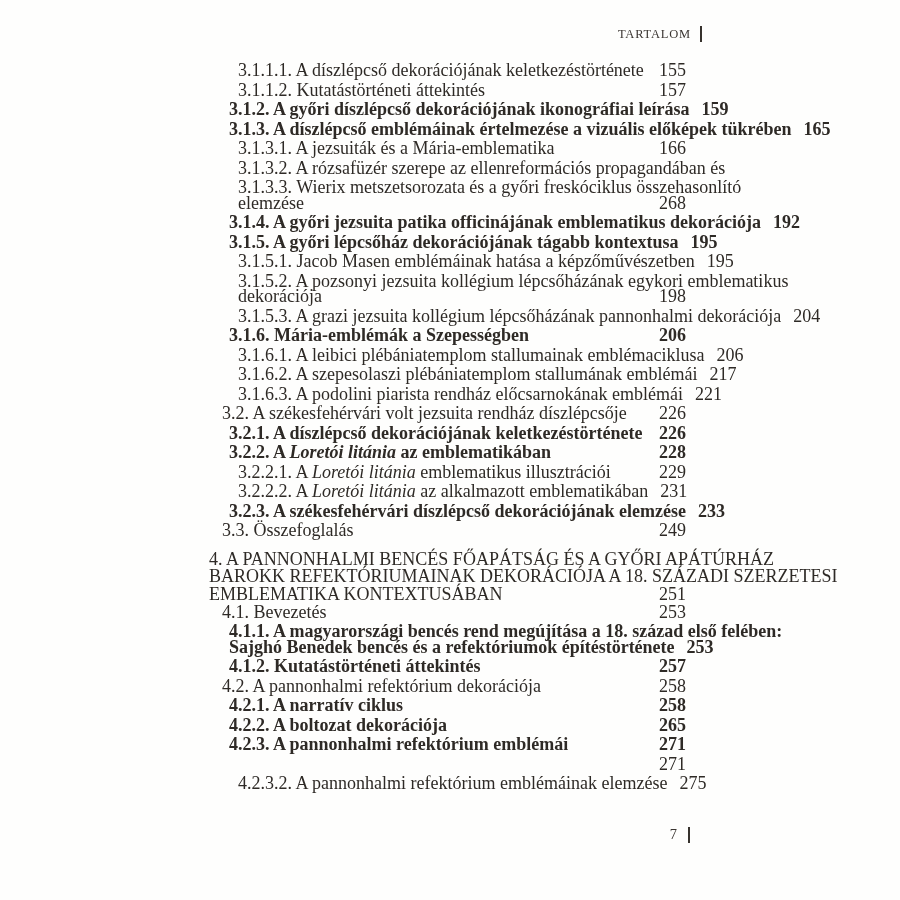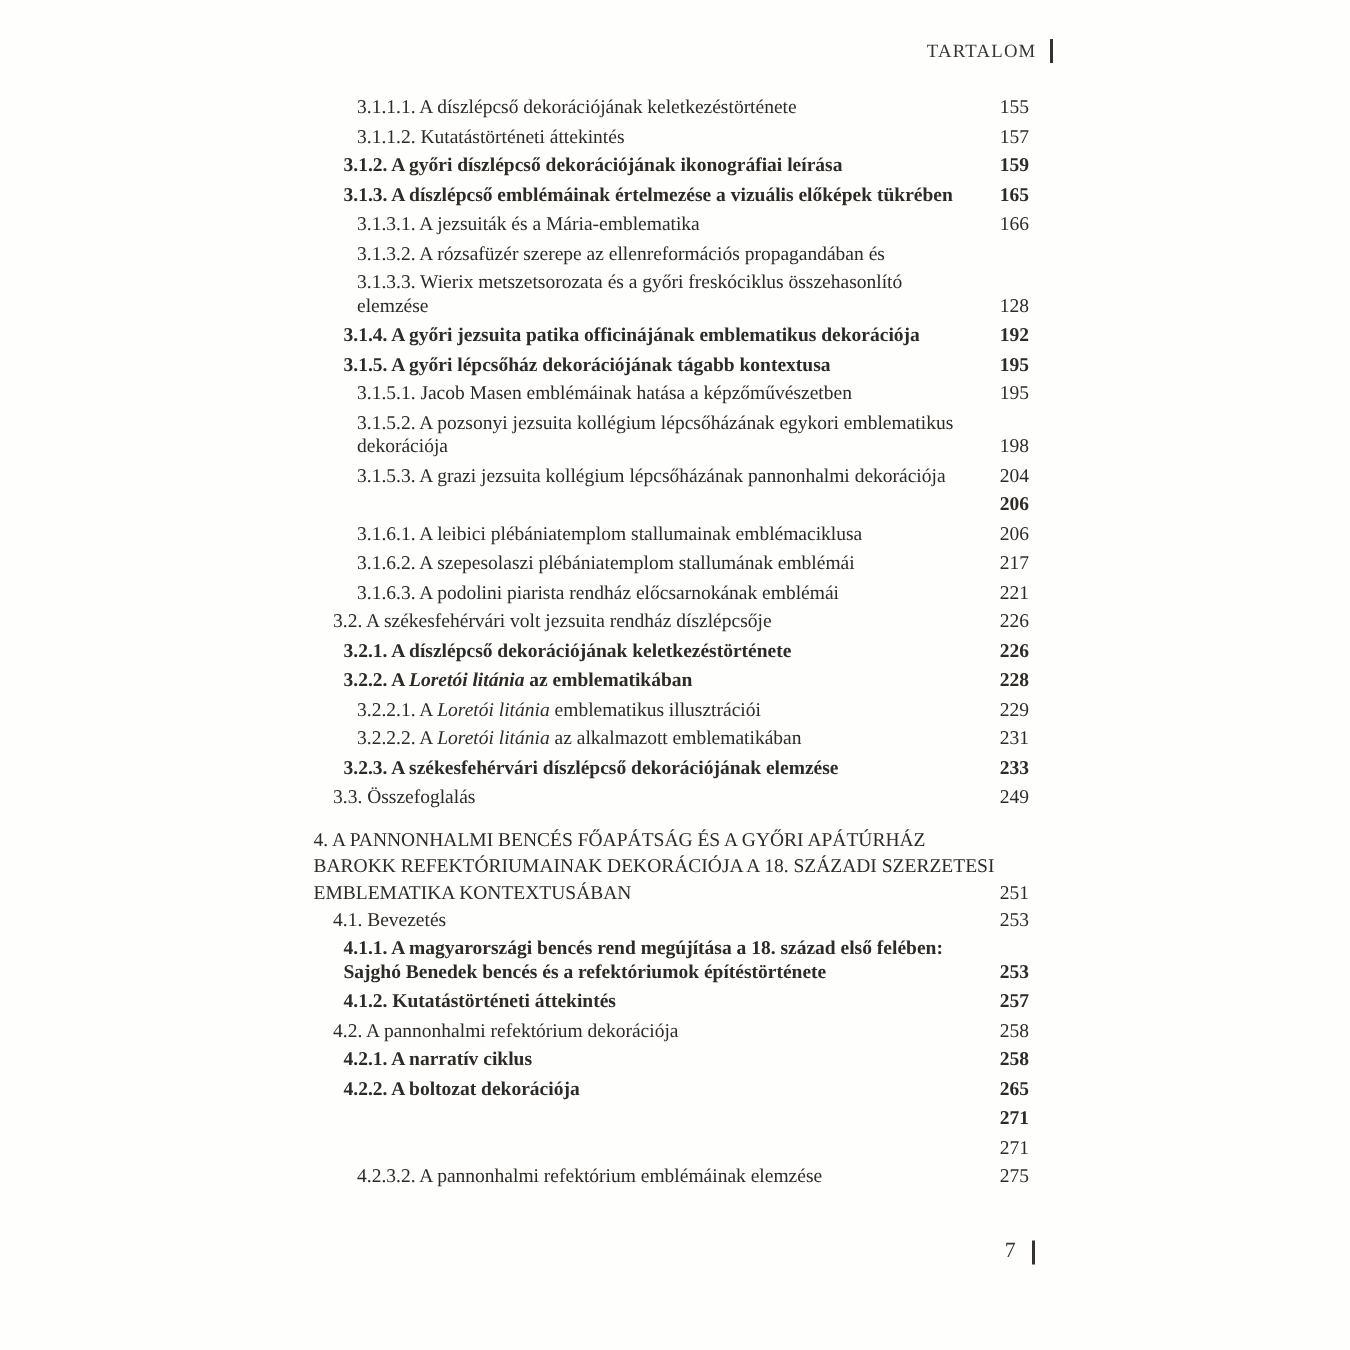--- a/index.html
+++ b/index.html
@@ -29,21 +29,21 @@
   .vbar {
     display: inline-block;
     width: 2px; height: 16px;
     background: #37322d;
   }
   
   .toc {
     position: absolute;
     top: 63px; left: 209px;
     width: 477px;
-    font-size: 13px;
+    font-size: 18px;
     line-height: 15.7px;
   }
   .entry { margin-bottom: 3.8px; }
   .entry .line { display: flex; align-items: baseline; }
   .entry .txt { white-space: nowrap; }
   .entry .pg { margin-left: auto; padding-left: 12px; white-space: nowrap; text-align: right; }
   .entry em { font-style: italic; }
   .lvl1 { margin-left: 0; }
   .lvl2 { margin-left: 13px; }
   .lvl3 { margin-left: 20px; font-weight: bold; }
@@ -106,21 +106,21 @@
         <div class="line">
           <span class="txt"><span>3.1.3.2. A rózsafüzér szerepe az ellenreformációs propagandában és</span></span>
         </div>
       </div>
       <div class="entry lvl4">
         <div class="line">
           <span class="txt"><span>3.1.3.3. Wierix metszetsorozata és a győri freskóciklus összehasonlító</span></span>
         </div>
         <div class="line">
           <span class="txt"><span>elemzése</span></span>
-          <span class="pg">128</span>
+          <span class="pg">268</span>
         </div>
       </div>
       <div class="entry lvl3">
         <div class="line">
           <span class="txt"><span>3.1.4. A győri jezsuita patika officinájának emblematikus dekorációja</span></span>
           <span class="pg">192</span>
         </div>
       </div>
       <div class="entry lvl3">
         <div class="line">
@@ -144,20 +144,21 @@
         </div>
       </div>
       <div class="entry lvl4">
         <div class="line">
           <span class="txt"><span>3.1.5.3. A grazi jezsuita kollégium lépcsőházának pannonhalmi dekorációja</span></span>
           <span class="pg">204</span>
         </div>
       </div>
       <div class="entry lvl3">
         <div class="line">
+          <span class="txt"><span>3.1.6. Mária-emblémák a Szepességben</span></span>
           <span class="pg">206</span>
         </div>
       </div>
       <div class="entry lvl4">
         <div class="line">
           <span class="txt"><span>3.1.6.1. A leibici plébániatemplom stallumainak emblémaciklusa</span></span>
           <span class="pg">206</span>
         </div>
       </div>
       <div class="entry lvl4">
@@ -260,20 +261,21 @@
         </div>
       </div>
       <div class="entry lvl3">
         <div class="line">
           <span class="txt"><span>4.2.2. A boltozat dekorációja</span></span>
           <span class="pg">265</span>
         </div>
       </div>
       <div class="entry lvl3">
         <div class="line">
+          <span class="txt"><span>4.2.3. A pannonhalmi refektórium emblémái</span></span>
           <span class="pg">271</span>
         </div>
       </div>
       <div class="entry lvl4">
         <div class="line">
           <span class="pg">271</span>
         </div>
       </div>
       <div class="entry lvl4">
         <div class="line">

